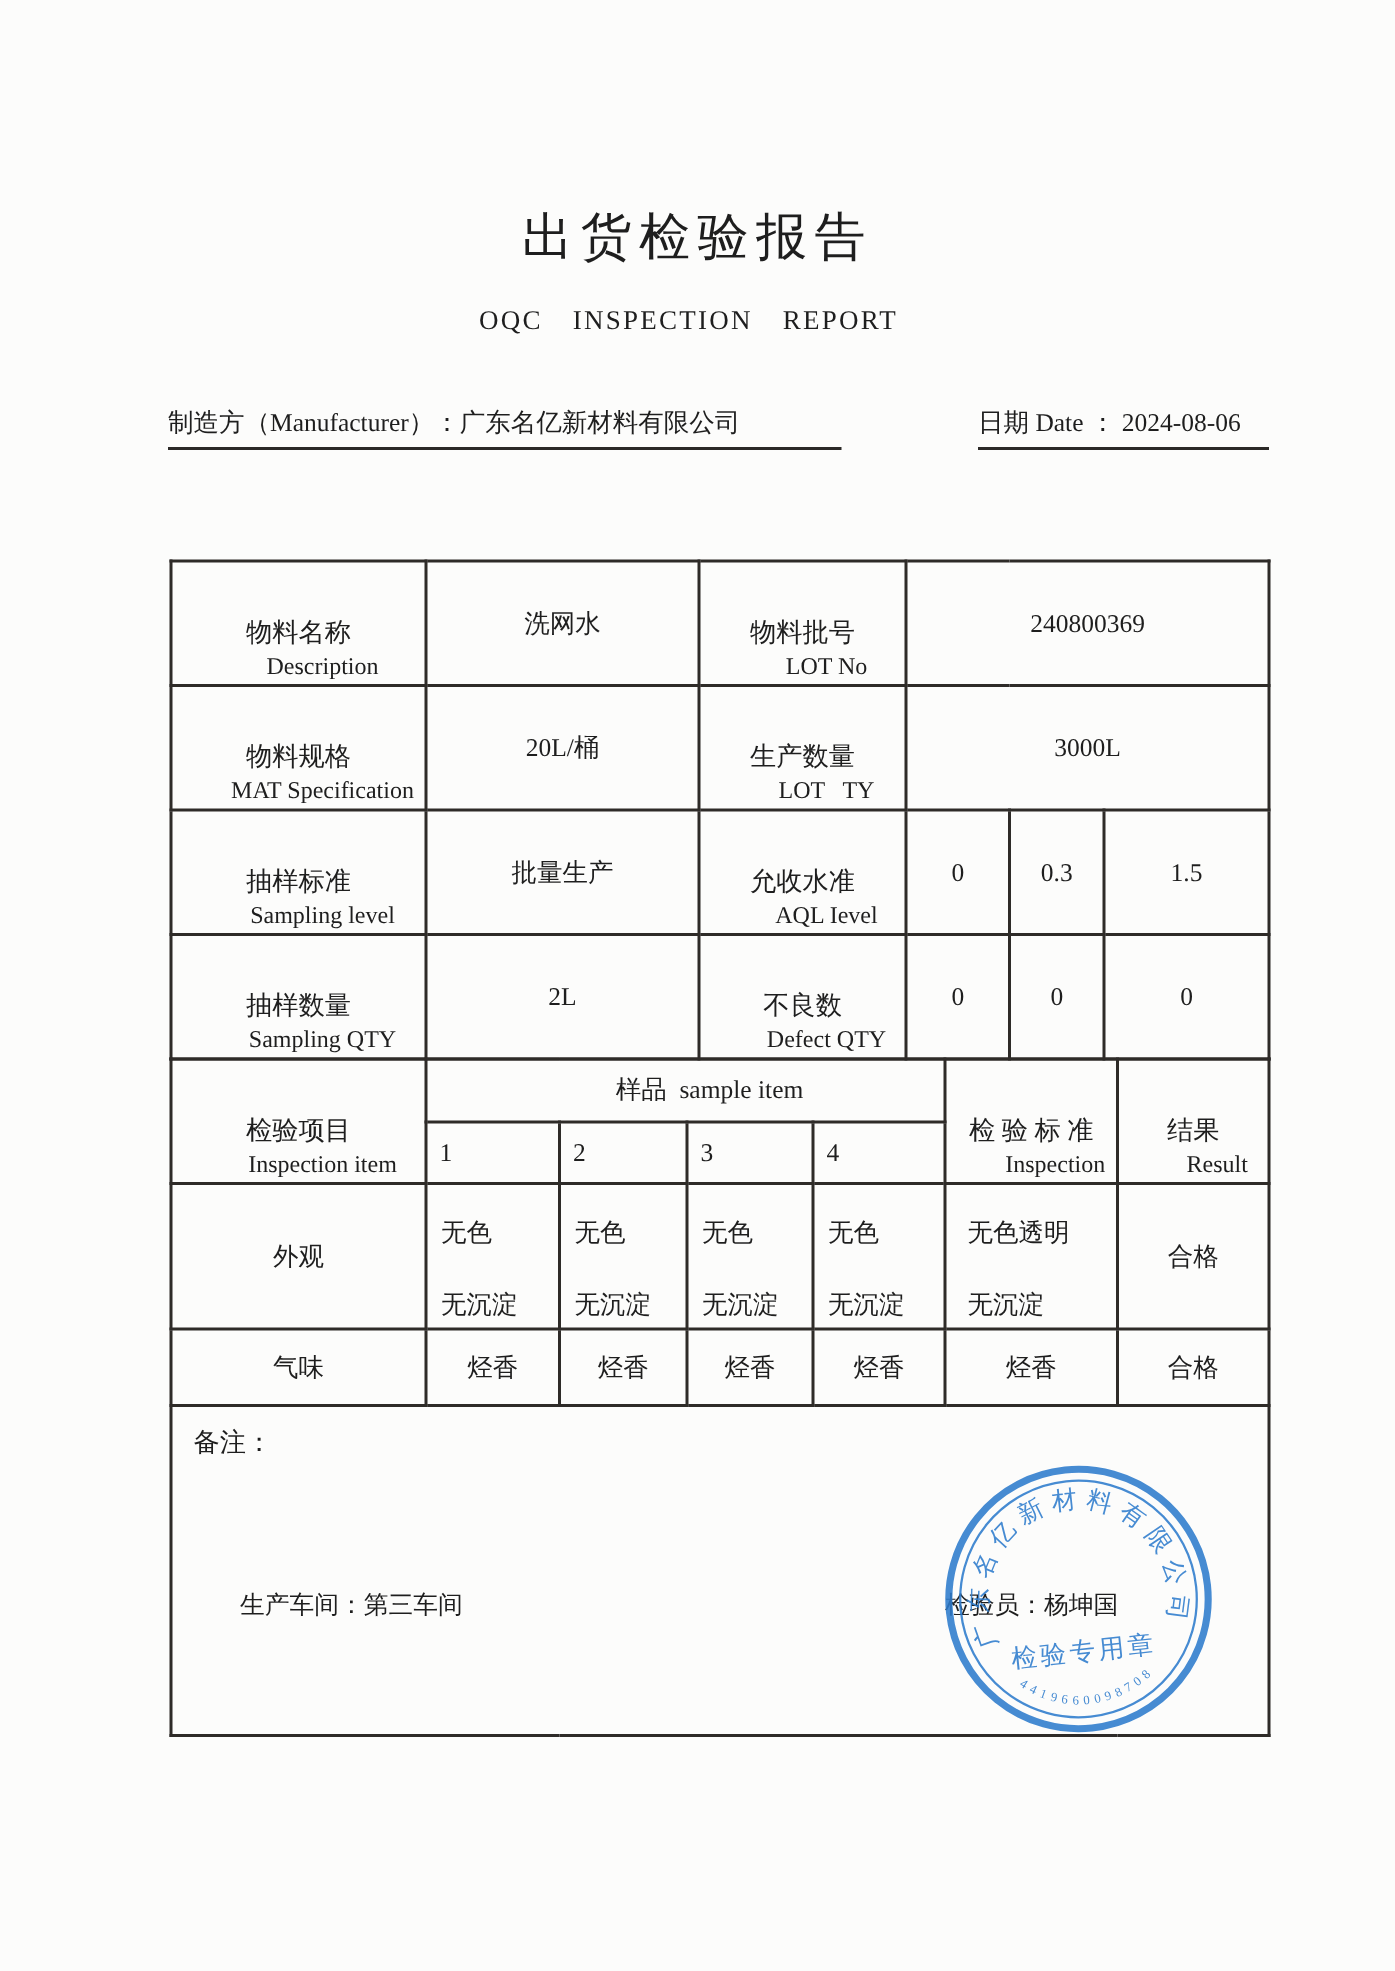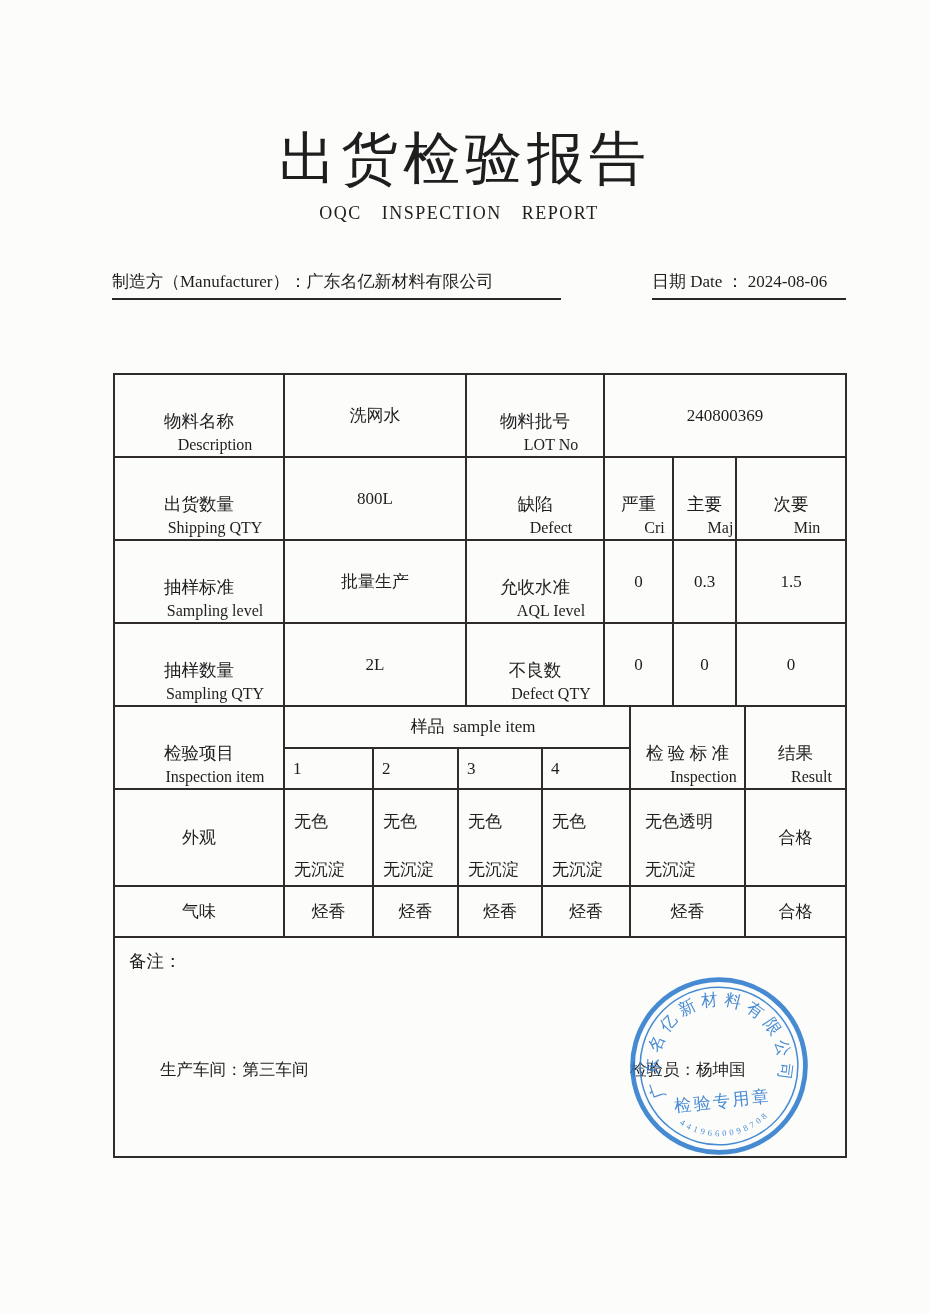--- a/index.html
+++ b/index.html
@@ -2,21 +2,21 @@
 <html><head>
 <meta charset="utf-8">
 <style>
   html,body{margin:0;padding:0;background:#ffffff;}
   .page{
     position:relative;width:930px;height:1314px;background:#fcfcfb;
     font-family:"Liberation Serif","DejaVu Serif",serif;color:#1e1e1e;overflow:hidden;
   }
   .title{
     position:absolute;top:132px;left:0;width:930px;text-align:center;
-    font-size:57px;letter-spacing:5px;line-height:54px;
+    font-size:34px;letter-spacing:5px;line-height:54px;
   }
   .subtitle{
     position:absolute;top:203px;left:0;width:918px;text-align:center;
     font-size:18px;letter-spacing:1.5px;word-spacing:14px;
   }
   .mfg-line{
     position:absolute;top:266px;left:112px;width:449px;height:32px;
     border-bottom:2px solid #2b2927;font-size:17px;line-height:32px;white-space:pre;
   }
   .date-line{
@@ -71,42 +71,31 @@
               <span class="cn">物料名称</span>
               <span class="en">Description</span>
             </td>
         <td>洗网水</td>
         <td>
               <span class="cn">物料批号</span>
               <span class="en">LOT No</span>
             </td>
         <td colspan="3">240800369</td>
       </tr>
-      <tr style="height:51px">
-        <td>
-              <span class="cn">出货数量</span>
-              <span class="en">Shipping QTY</span>
-            </td>
-        <td>800L</td>
-        <td>
-              <span class="cn">缺陷</span>
-              <span class="en">Defect</span>
-            </td>
-        <td>
-              <span class="cn">严重</span>
-              <span class="en">Cri</span>
-            </td>
-        <td>
-              <span class="cn">主要</span>
-              <span class="en">Maj</span>
-            </td>
-        <td>
-              <span class="cn">次要</span>
-              <span class="en">Min</span>
-            </td>
+      <tr style="height:49px">
+        <td>
+              <span class="cn">物料规格</span>
+              <span class="en">MAT Specification</span>
+            </td>
+        <td>20L/桶</td>
+        <td>
+              <span class="cn">生产数量</span>
+              <span class="en">LOT   TY</span>
+            </td>
+        <td colspan="3">3000L</td>
       </tr>
       <tr style="height:49px">
         <td>
               <span class="cn">抽样标准</span>
               <span class="en">Sampling level</span>
             </td>
         <td>批量生产</td>
         <td>
               <span class="cn">允收水准</span>
               <span class="en">AQL Ievel</span>

